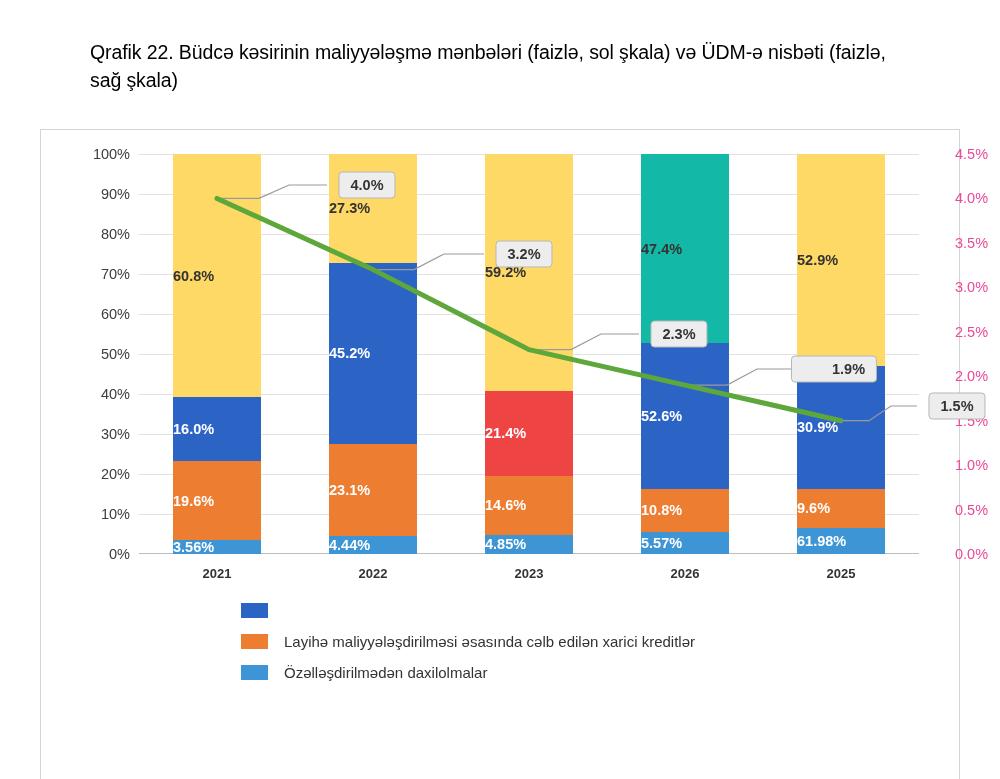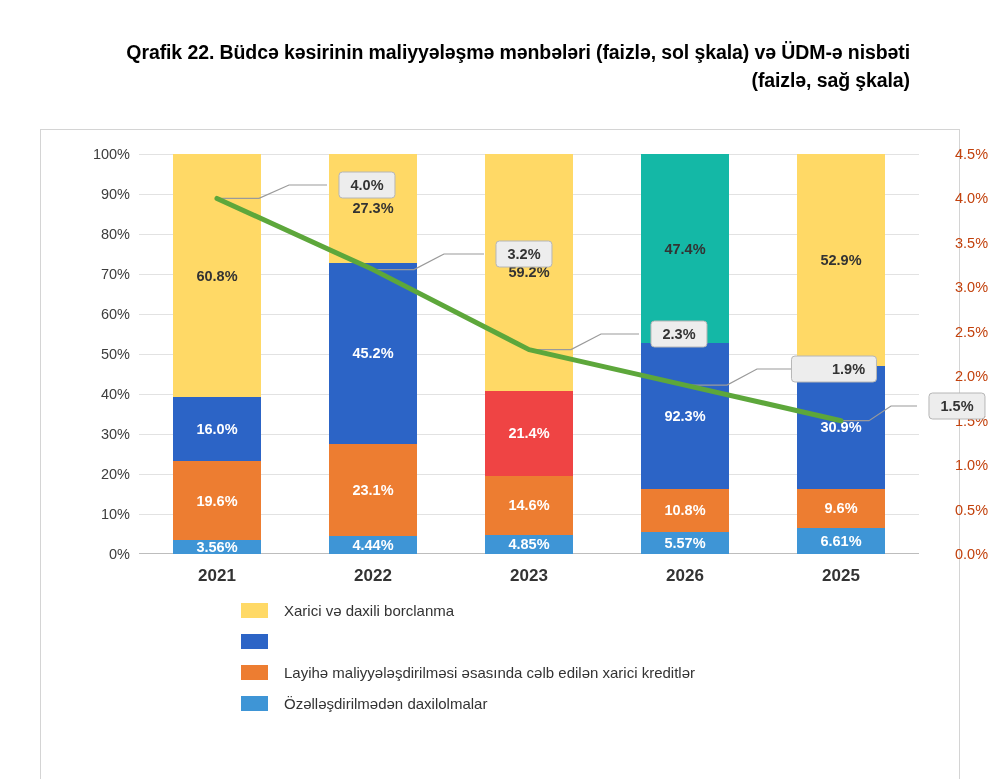--- a/index.html
+++ b/index.html
@@ -19,23 +19,23 @@
     width: 1000px;
     height: 779px;
     position: relative;
     box-sizing: border-box;
   }
   .chart-title {
     position: absolute;
     left: 90px;
     top: 38px;
     width: 820px;
-    text-align: right;
+    text-align: left;
     font-size: 19.5px;
-    font-weight: bold;
+    font-weight: normal;
     line-height: 1.45;
     color: #000000;
     letter-spacing: -0.1px;
   }
   .chart-frame {
     position: absolute;
     left: 40px;
     top: 129px;
     width: 920px;
     height: 660px;
@@ -75,46 +75,45 @@
     color: #3d3d3d;
     white-space: nowrap;
     text-align: right;
   }
   .ytick-right {
     position: absolute;
     left: 100%;
     margin-left: 36px;
     transform: translateY(-50%);
     font-size: 14.5px;
-    color: #c2410c;
+    color: #ec4899;
     white-space: nowrap;
   }
   .xtick {
     position: absolute;
     top: 100%;
     margin-top: 12px;
     transform: translateX(-50%);
-    font-size: 17px;
+    font-size: 13px;
     font-weight: bold;
     color: #333333;
     white-space: nowrap;
   }
   .bar-col {
     position: absolute;
     bottom: 0;
     width: 88px;
   }
   .seg {
     position: absolute;
     left: 0;
     width: 100%;
     box-sizing: border-box;
     display: flex;
     align-items: center;
-    justify-content: center;
   }
   .seg-label {
     font-size: 14.5px;
     font-weight: bold;
     color: #333333;
     white-space: nowrap;
   }
   .seg-label.on-dark {
     color: #ffffff;
   }
@@ -269,30 +268,30 @@
       </div>
 
       <div class="bar-col" style="left:502px;">
         <div class="seg" style="bottom:0px; height:22.3px; background:#3e95d6;">
           <span class="seg-label on-dark">5.57%</span>
         </div>
         <div class="seg" style="bottom:22.3px; height:43.2px; background:#ed7d31;">
           <span class="seg-label on-dark">10.8%</span>
         </div>
         <div class="seg" style="bottom:65.5px; height:145.2px; background:#2c64c6;">
-          <span class="seg-label on-dark">92.3%</span>
+          <span class="seg-label on-dark">52.6%</span>
         </div>
         <div class="seg" style="bottom:210.7px; height:189.6px; background:#14b8a6;">
           <span class="seg-label">47.4%</span>
         </div>
       </div>
 
       <div class="bar-col" style="left:658px;">
         <div class="seg" style="bottom:0px; height:26.4px; background:#3e95d6;">
-          <span class="seg-label on-dark">6.61%</span>
+          <span class="seg-label on-dark">61.98%</span>
         </div>
         <div class="seg" style="bottom:26.4px; height:38.4px; background:#ed7d31;">
           <span class="seg-label on-dark">9.6%</span>
         </div>
         <div class="seg" style="bottom:64.8px; height:123.6px; background:#2c64c6;">
           <span class="seg-label on-dark">30.9%</span>
         </div>
         <div class="seg" style="bottom:188.4px; height:211.6px; background:#ffd966;">
           <span class="seg-label">52.9%</span>
         </div>
@@ -317,24 +316,20 @@
 
       <div class="xtick" style="left:78px;">2021</div>
       <div class="xtick" style="left:234px;">2022</div>
       <div class="xtick" style="left:390px;">2023</div>
       <div class="xtick" style="left:546px;">2026</div>
       <div class="xtick" style="left:702px;">2025</div>
     </div>
 
     <div class="legend">
       <div class="legend-row">
-        <span class="legend-swatch" style="background:#ffd966;"></span>
-        <span class="legend-label">Xarici və daxili borclanma</span>
-      </div>
-      <div class="legend-row">
         <span class="legend-swatch" style="background:#2c64c6;"></span>
       </div>
       <div class="legend-row">
         <span class="legend-swatch" style="background:#ed7d31;"></span>
         <span class="legend-label">Layihə maliyyələşdirilməsi əsasında cəlb edilən xarici kreditlər</span>
       </div>
       <div class="legend-row">
         <span class="legend-swatch" style="background:#3e95d6;"></span>
         <span class="legend-label">Özəlləşdirilmədən daxilolmalar</span>
       </div>

